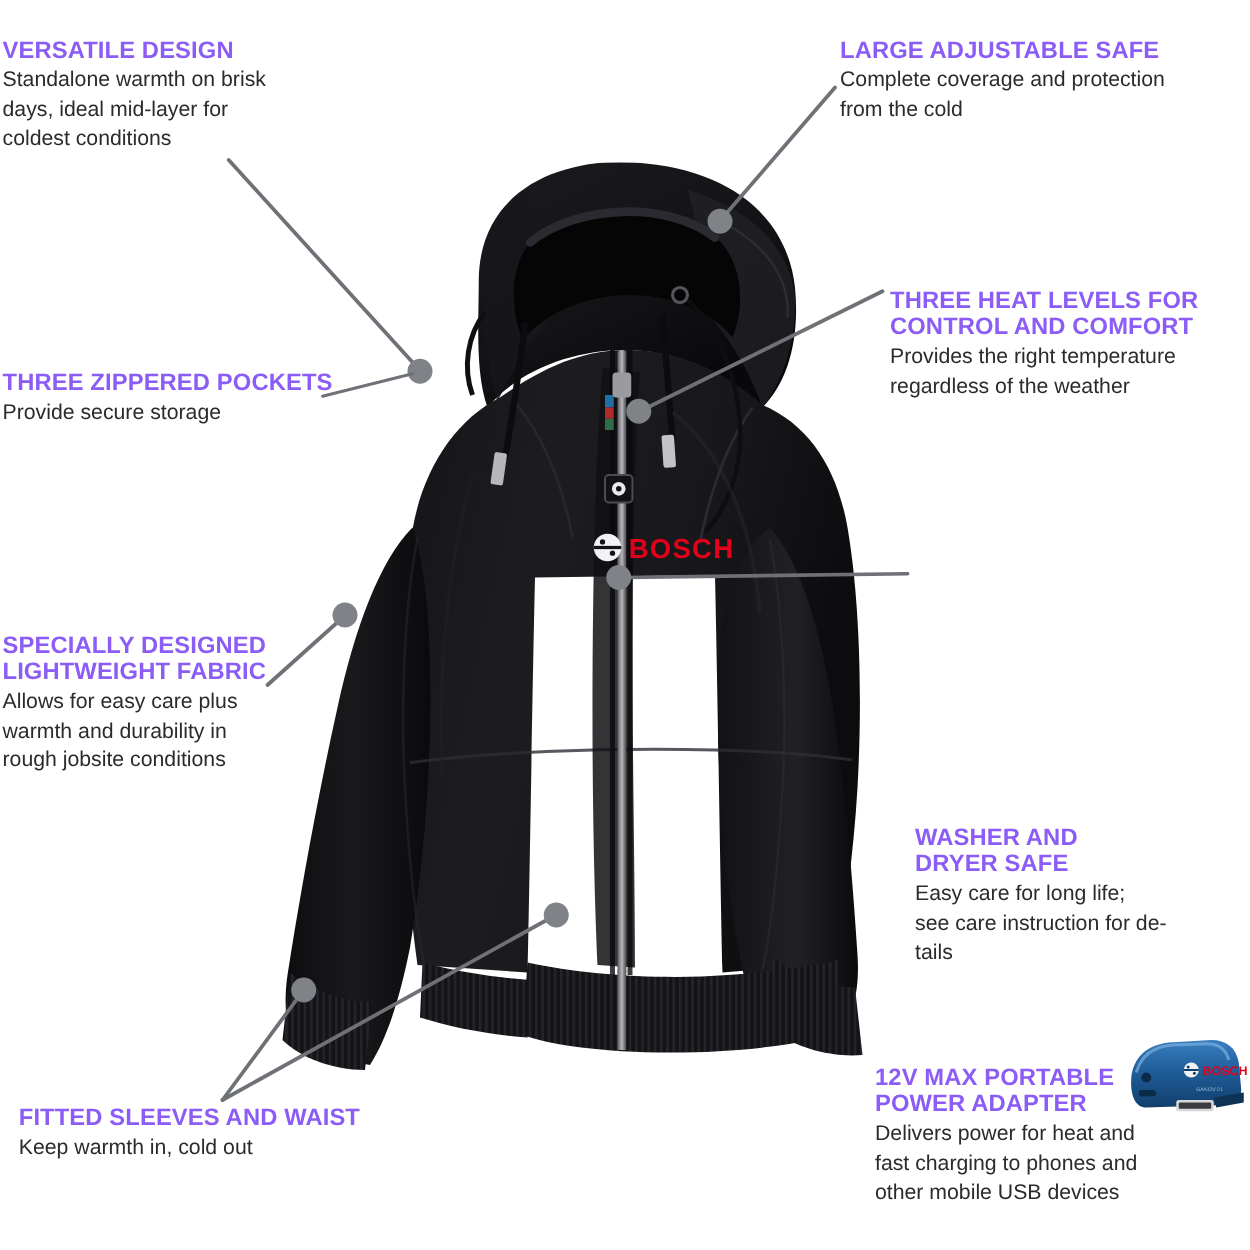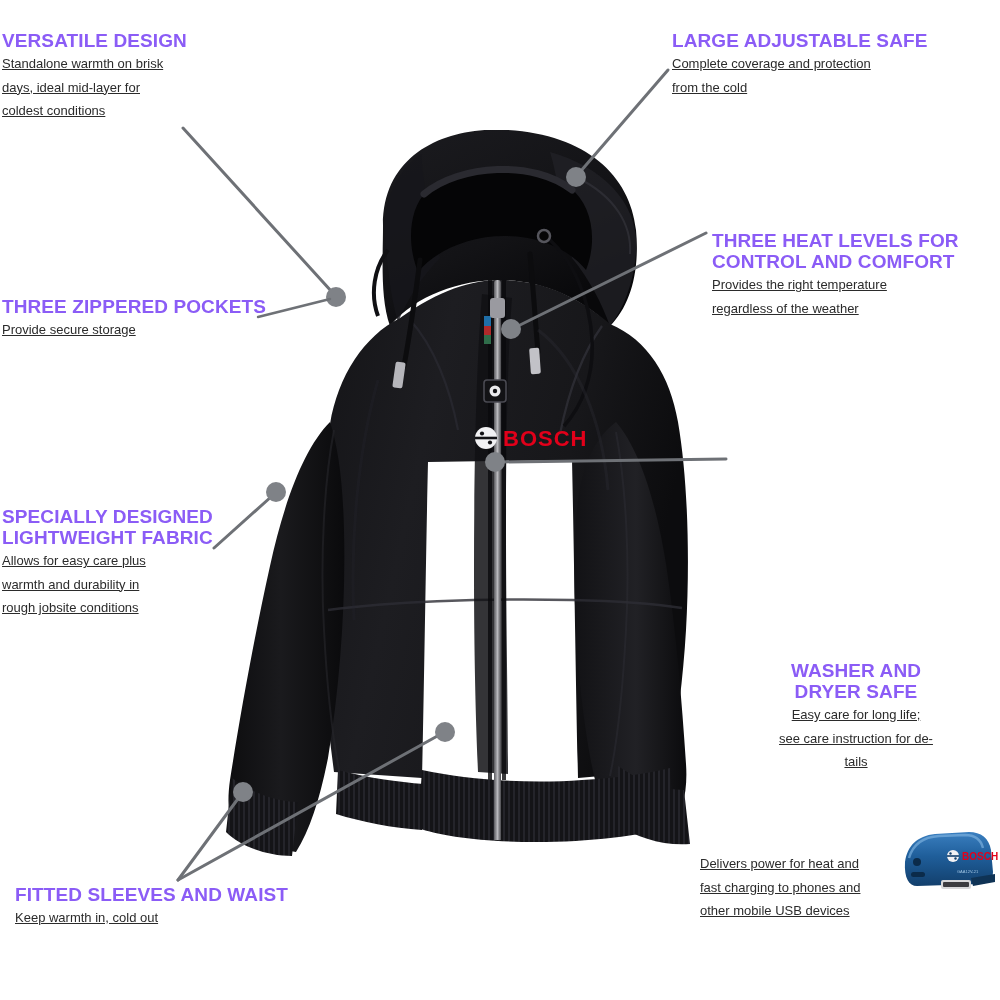--- a/index.html
+++ b/index.html
@@ -18,38 +18,37 @@
   .callout .c-title{
     font-weight:bold;
     font-size:19px;
     line-height:21px;
     letter-spacing:.1px;
     color:#8b5cf6;
     margin:0 0 1px 0;
     white-space:pre-line;
   }
   .callout .c-body{
-    font-size:13px;
+    font-size:17px;
     line-height:23.5px;
     color:#2b2b2b;
     margin:0;
     white-space:pre-line;
     font-weight:400;
-    text-decoration:underline;
   }
 
   
   #co-versatile   {left:2px;  top:30px;  width:268px;}
   #co-pockets     {left:2px;  top:296px; width:268px;}
   #co-fabric      {left:2px;  top:506px; width:230px;}
   #co-fitted      {left:2px;  top:884px; width:300px;margin-left:13px;}
   #co-hood        {left:672px;top:30px;  width:320px;}
   #co-heatlevels  {left:712px;top:230px; width:288px;}
   #co-corezones   {left:732px;top:450px; width:266px;}
-  #co-washer      {left:732px;top:660px; width:248px;text-align:center;}
+  #co-washer      {left:732px;top:660px; width:248px;}
   #co-adapter     {left:700px;top:852px; width:248px;}
 
   
   #leaders{position:absolute;left:0;top:0;width:1000px;height:1000px;}
   #jacket{position:absolute;left:178px;top:130px;width:530px;height:760px;}
   #adapter-img{position:absolute;left:895px;top:828px;width:105px;height:70px;}
 
   .dot{fill:#7f8287;}
   .lead{stroke:#6e7176;stroke-width:3;fill:none;stroke-linecap:round;}
   .lead-thin{stroke:#6e7176;stroke-width:2.4;fill:none;stroke-linecap:round;}
@@ -284,18 +283,20 @@
 
   <div class="callout" id="co-washer">
     <div class="c-title">WASHER AND
 DRYER SAFE</div>
     <div class="c-body">Easy care for long life;
 see care instruction for de-
 tails</div>
   </div>
 
   <div class="callout" id="co-adapter">
+    <div class="c-title">12V MAX PORTABLE
+POWER ADAPTER</div>
     <div class="c-body">Delivers power for heat and
 fast charging to phones and
 other mobile USB devices</div>
   </div>
 
 </div>
 
 </body></html>

